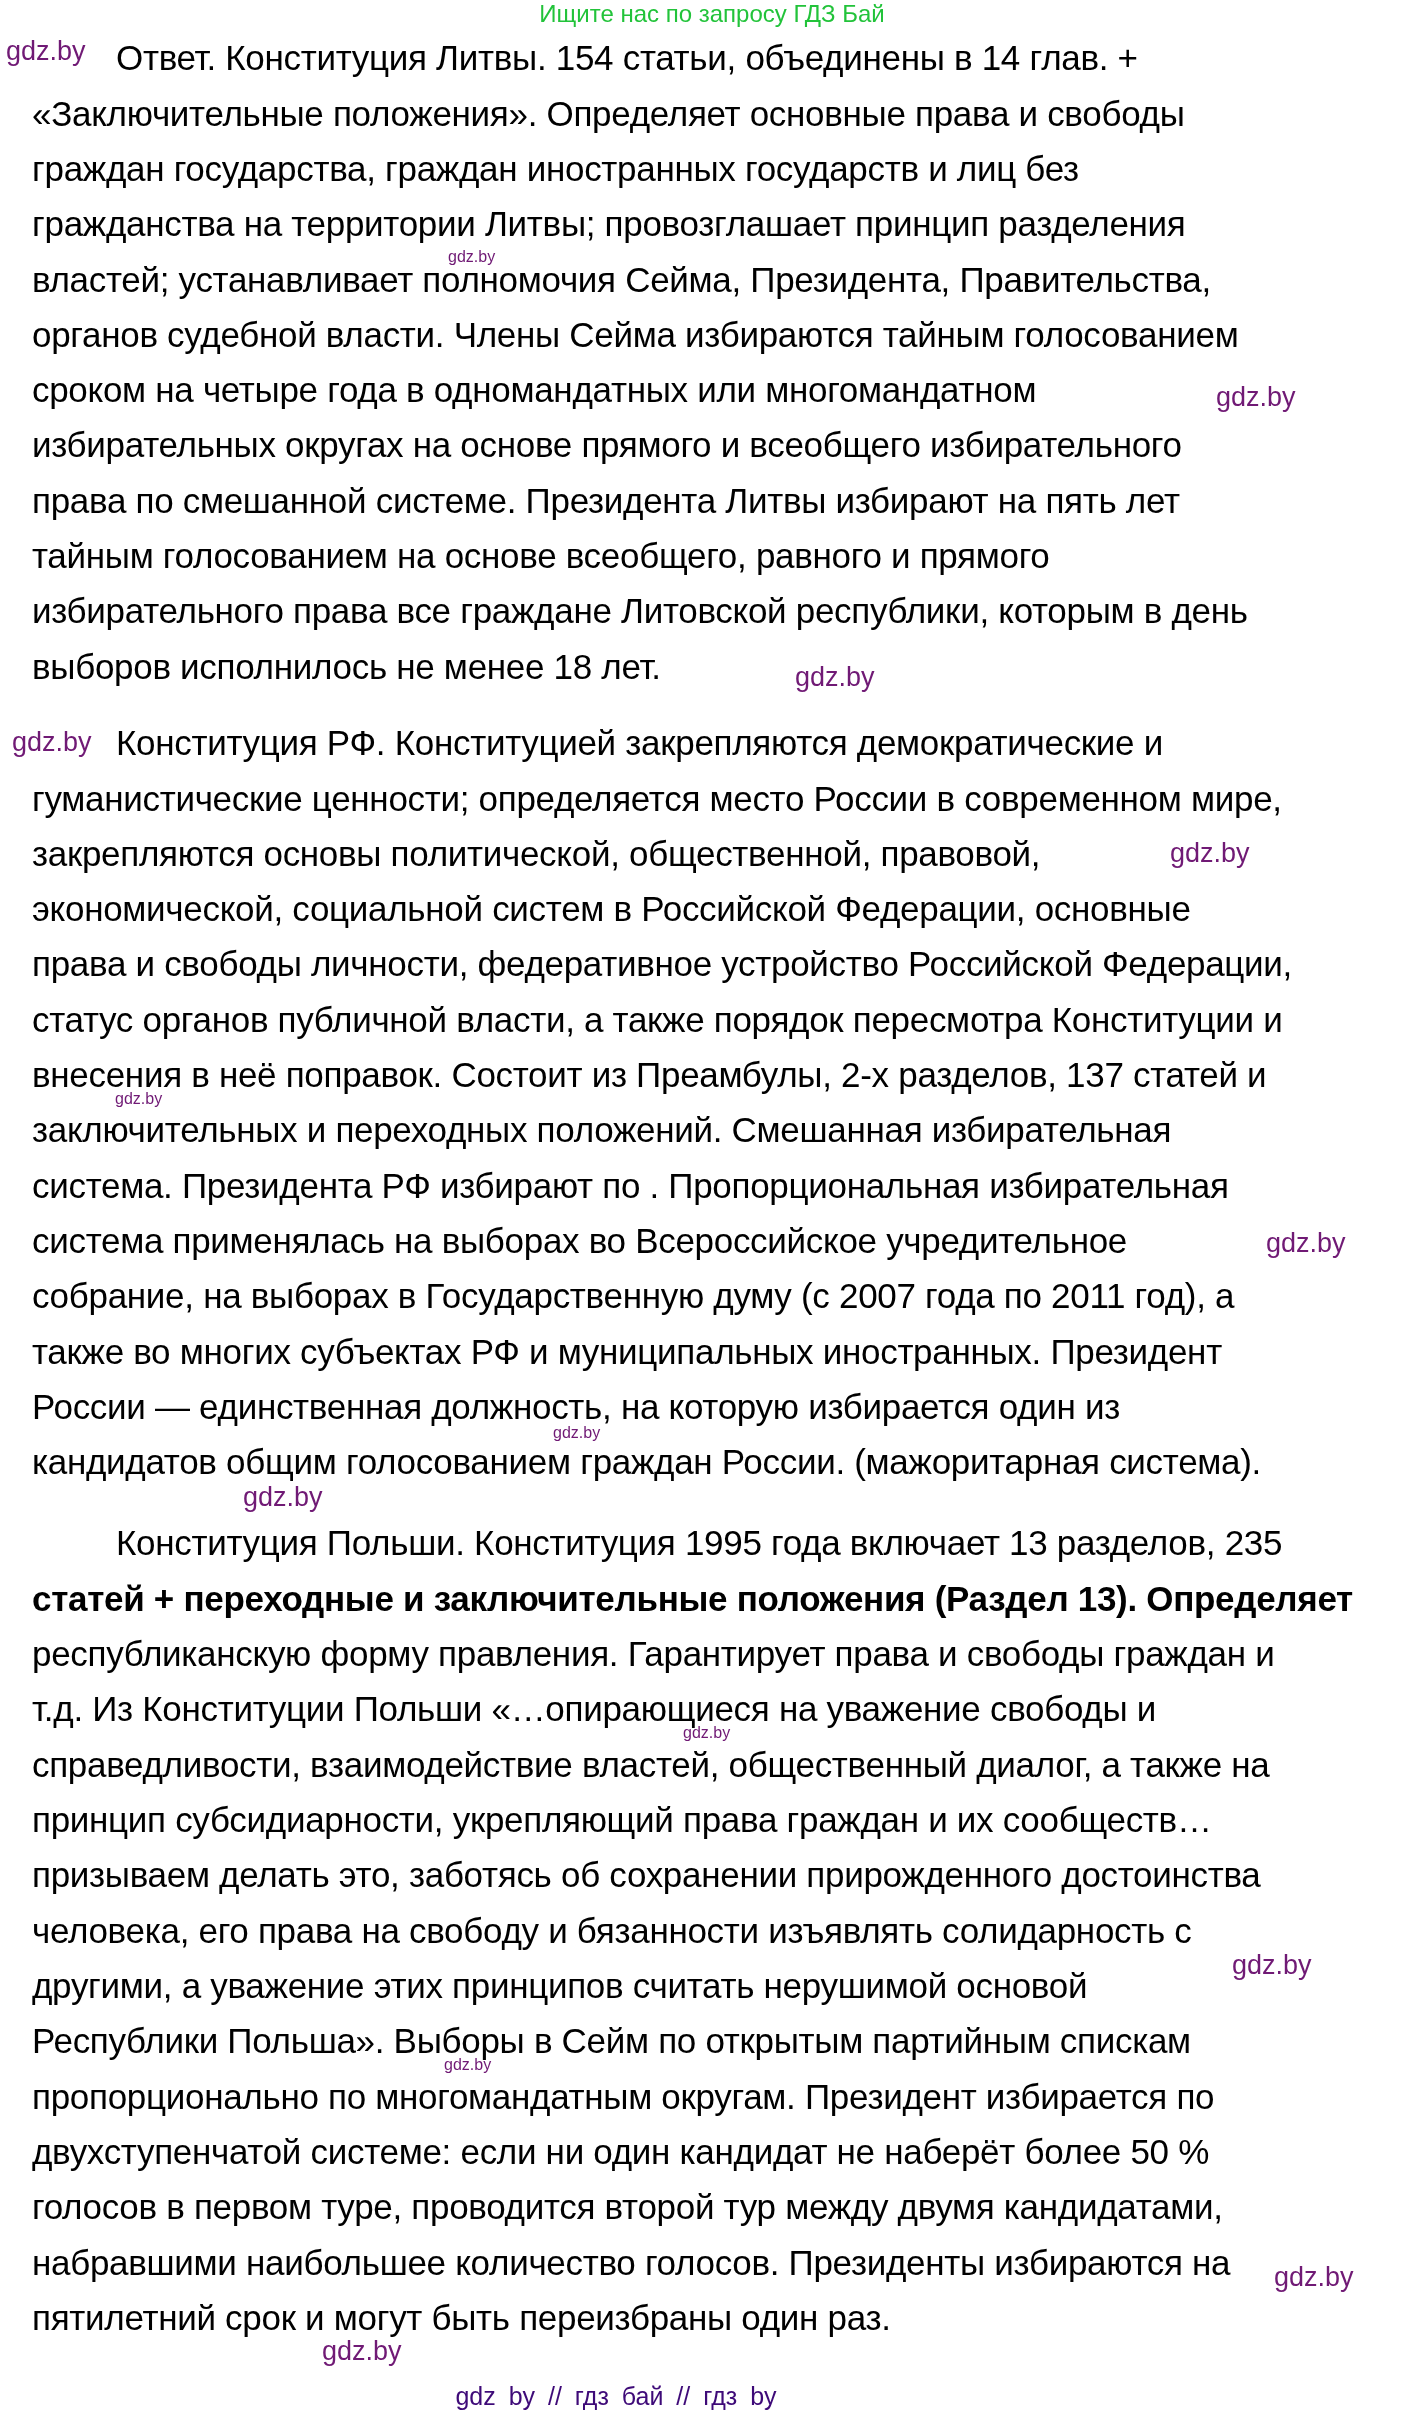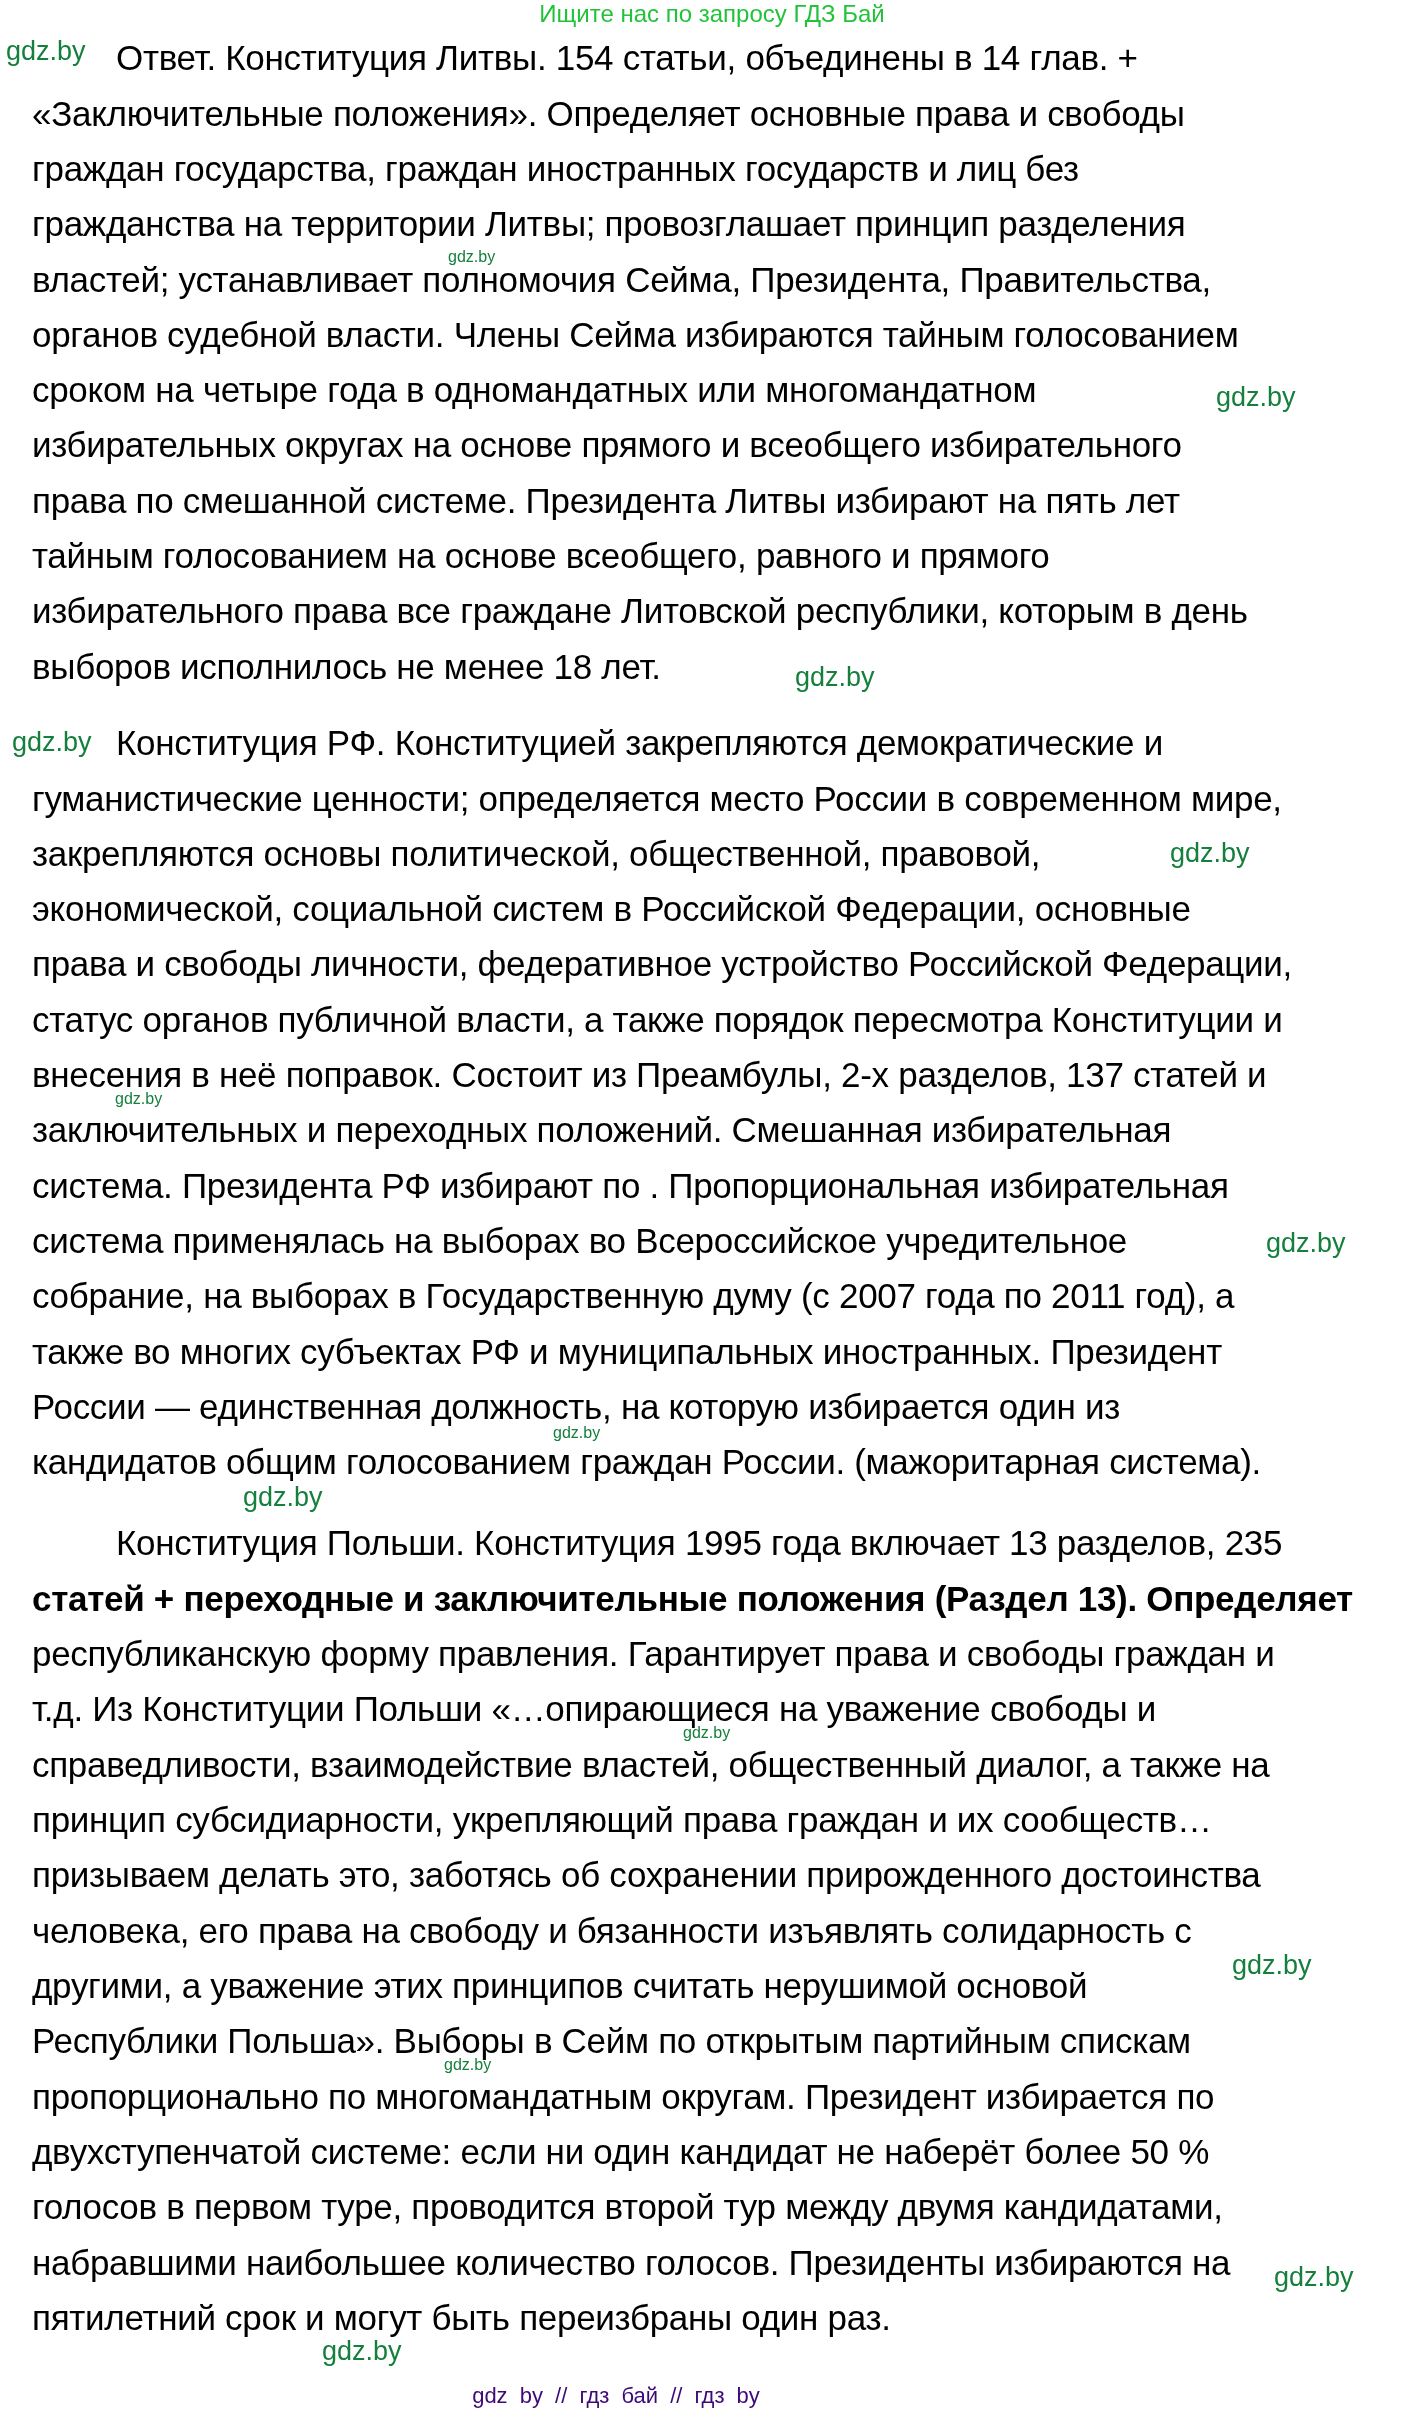--- a/index.html
+++ b/index.html
@@ -1,24 +1,24 @@
 <!DOCTYPE html>
 <html><head>
 <meta charset="utf-8">
 <style>
   html, body { margin:0; padding:0; background:#ffffff; }
   body { width:1424px; height:2417px; position:relative; overflow:hidden;
          font-family:"Liberation Sans", "DejaVu Sans", sans-serif; color:#000; }
   .header { position:absolute; top:0; left:0; width:1424px; text-align:center;
             font-size:24px; line-height:28px; color:#22c33a; }
   .footer { position:absolute; top:2382px; left:0; width:1232px; text-align:center;
-            font-size:22px; line-height:28px; color:#3e0a78; word-spacing:6px; }
+            font-size:25px; line-height:28px; color:#3e0a78; word-spacing:6px; }
   .line { position:absolute; white-space:nowrap; font-size:35px; line-height:44px;
           letter-spacing:-0.3px; color:#000; }
-  .wm { position:absolute; white-space:nowrap; color:#15803d; font-size:27px; line-height:30px; }
+  .wm { position:absolute; white-space:nowrap; color:#701a75; font-size:27px; line-height:30px; }
   .wm.small { font-size:16px; line-height:18px; }
 </style>
 </head>
 <body>
 
 <div class="header">Ищите нас по запросу ГДЗ Бай</div>
 
 <div>
   <span class="wm" style="left:6px;top:36px;">gdz.by</span>
   <div class="line" style="left:116px;top:36px;">Ответ. Конституция Литвы. 154 статьи, объединены в 14 глав. +</div>

